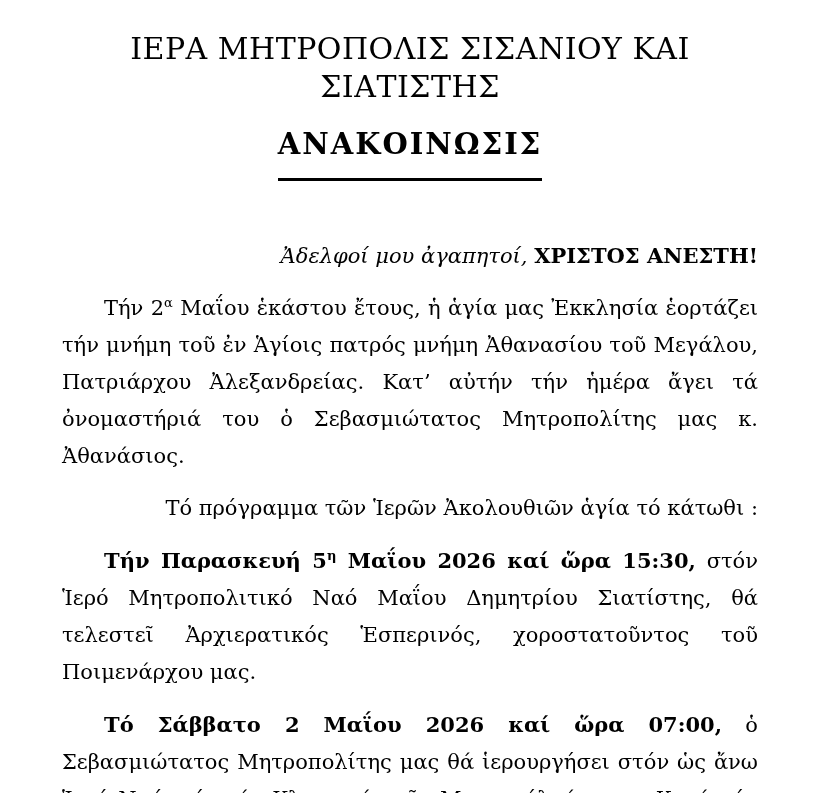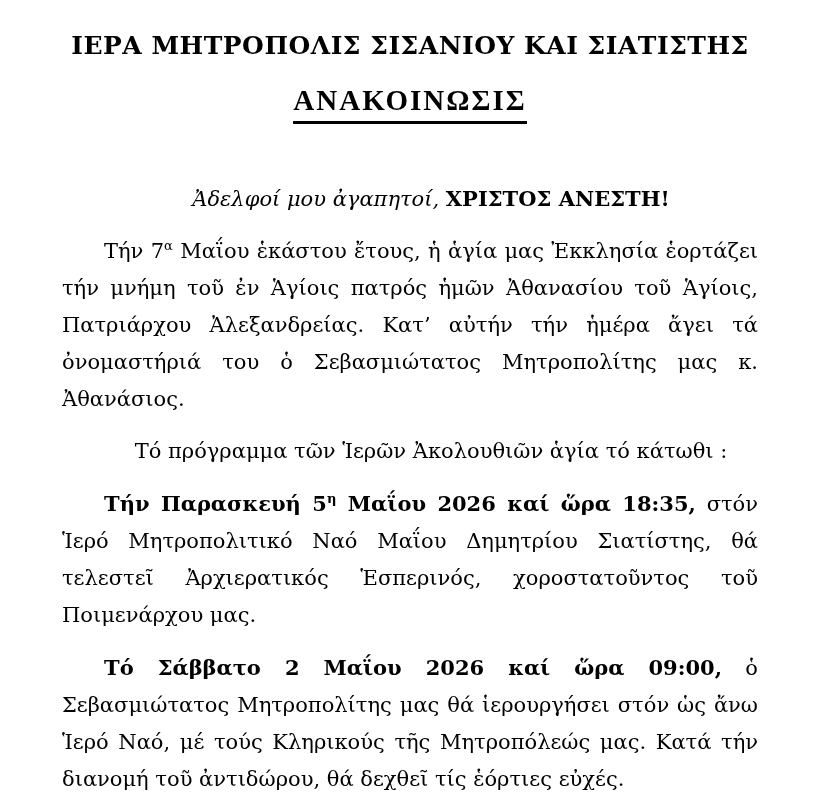--- a/index.html
+++ b/index.html
@@ -12,51 +12,50 @@
     min-height: 793px;
     box-sizing: border-box;
     background: #ffffff;
     color: #000000;
     font-family: "DejaVu Serif", "Liberation Serif", serif;
     padding: 30px 58px 12px 62px;
   }
   .doc-title {
     margin: 0;
     text-align: center;
-    font-size: 25px;
-    font-weight: bold;
+    font-size: 30px;
+    font-weight: normal;
     letter-spacing: 0.5px;
     line-height: 1.25;
   }
   .doc-subtitle {
     margin: 22px 0 0 0;
     text-align: center;
     font-size: 29px;
     font-weight: bold;
     letter-spacing: 2px;
     line-height: 1.2;
   }
   .doc-subtitle .underlined {
     display: inline-block;
     border-bottom: 3px solid #000000;
-    padding-bottom: 3px;
-    font-family: Liberation Serif, serif;
+    padding-bottom: 16px;
   }
   .doc-main {
     margin-top: 56px;
   }
   .body-par {
     margin: 0 0 15px 0;
     font-size: 21px;
     line-height: 37px;
     text-align: justify;
     text-indent: 42px;
   }
   .body-par.no-justify {
-    text-align: center;
+    text-align: right;
   }
   .body-par sup {
     font-size: 0.62em;
     line-height: 0;
     vertical-align: super;
   }
   .greeting-italic { font-style: italic; }
   .bold-seg { font-weight: bold; }
 </style>
 </head>
@@ -71,30 +70,30 @@
     </h2>
   </header>
 
   <main class="doc-main">
 
     <p class="body-par no-justify">
       <span class="greeting-italic">Ἀδελφοί μου ἀγαπητοί, </span><span class="bold-seg">ΧΡΙΣΤΟΣ ΑΝΕΣΤΗ!</span>
     </p>
 
     <p class="body-par">
-      <span>Τήν 7</span><sup>α</sup><span> Μαΐου ἑκάστου ἔτους, ἡ ἁγία μας Ἐκκλησία ἑορτάζει τήν μνήμη τοῦ ἐν Ἁγίοις πατρός ἡμῶν Ἀθανασίου τοῦ Ἁγίοις, Πατριάρχου Ἀλεξανδρείας. Κατ’ αὐτήν τήν ἡμέρα ἄγει τά ὀνομαστήριά του ὁ Σεβασμιώτατος Μητροπολίτης μας κ. Ἀθανάσιος.</span>
+      <span>Τήν 2</span><sup>α</sup><span> Μαΐου ἑκάστου ἔτους, ἡ ἁγία μας Ἐκκλησία ἑορτάζει τήν μνήμη τοῦ ἐν Ἁγίοις πατρός μνήμη Ἀθανασίου τοῦ Μεγάλου, Πατριάρχου Ἀλεξανδρείας. Κατ’ αὐτήν τήν ἡμέρα ἄγει τά ὀνομαστήριά του ὁ Σεβασμιώτατος Μητροπολίτης μας κ. Ἀθανάσιος.</span>
     </p>
 
     <p class="body-par no-justify">
       <span>Τό πρόγραμμα τῶν Ἱερῶν Ἀκολουθιῶν ἁγία τό κάτωθι :</span>
     </p>
 
     <p class="body-par">
-      <span class="bold-seg">Τήν Παρασκευή 5</span><sup class="bold-seg">η</sup><span class="bold-seg"> Μαΐου 2026 καί ὥρα 18:35,</span><span> στόν Ἱερό Μητροπολιτικό Ναό Μαΐου Δημητρίου Σιατίστης, θά τελεστεῖ Ἀρχιερατικός Ἑσπερινός, χοροστατοῦντος τοῦ Ποιμενάρχου μας.</span>
+      <span class="bold-seg">Τήν Παρασκευή 5</span><sup class="bold-seg">η</sup><span class="bold-seg"> Μαΐου 2026 καί ὥρα 15:30,</span><span> στόν Ἱερό Μητροπολιτικό Ναό Μαΐου Δημητρίου Σιατίστης, θά τελεστεῖ Ἀρχιερατικός Ἑσπερινός, χοροστατοῦντος τοῦ Ποιμενάρχου μας.</span>
     </p>
 
     <p class="body-par">
-      <span class="bold-seg">Τό Σάββατο 2 Μαΐου 2026 καί ὥρα 09:00,</span><span> ὁ Σεβασμιώτατος Μητροπολίτης μας θά ἱερουργήσει στόν ὡς ἄνω Ἱερό Ναό, μέ τούς Κληρικούς τῆς Μητροπόλεώς μας. Κατά τήν διανομή τοῦ ἀντιδώρου, θά δεχθεῖ τίς ἑόρτιες εὐχές.</span>
+      <span class="bold-seg">Τό Σάββατο 2 Μαΐου 2026 καί ὥρα 07:00,</span><span> ὁ Σεβασμιώτατος Μητροπολίτης μας θά ἱερουργήσει στόν ὡς ἄνω Ἱερό Ναό, μέ τούς Κληρικούς τῆς Μητροπόλεώς μας. Κατά τήν διανομή τοῦ ἀντιδώρου, θά δεχθεῖ τίς ἑόρτιες εὐχές.</span>
     </p>
 
   </main>
 
 </div>
 
 </body></html>

